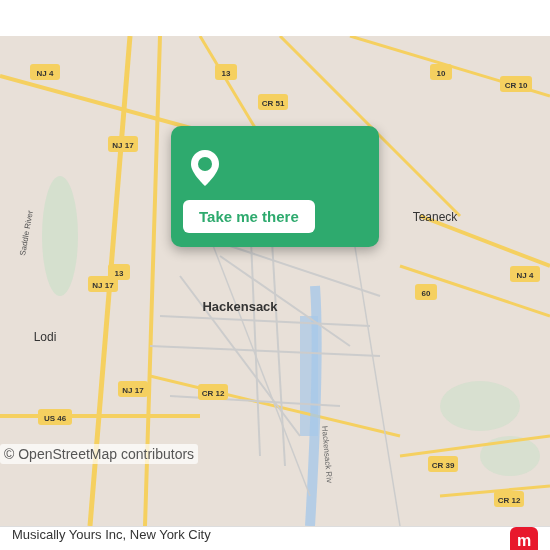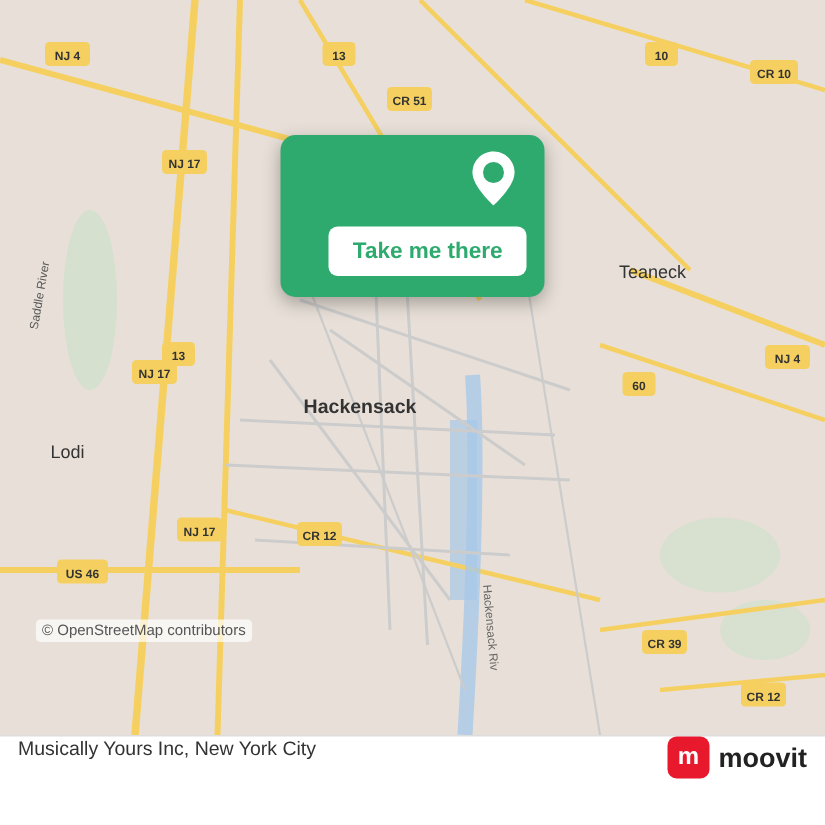--- a/index.html
+++ b/index.html
@@ -11,44 +11,45 @@
       font-family: Arial, sans-serif;
       position: relative;
     }
 
     #map-container {
       width: 550px;
       height: 490px;
       position: relative;
       overflow: hidden;
       background-color: #e8e0d8;
+      margin-top: 36px;
     }
 
     
     #map-svg {
       width: 100%;
       height: 100%;
       position: absolute;
       top: 0;
       left: 0;
     }
 
     
     #location-card {
       position: absolute;
       top: 90px;
       left: 50%;
       transform: translateX(-50%);
-      width: 176px;
+      width: 208px;
       background-color: #2eaa6e;
       border-radius: 10px;
       display: flex;
       flex-direction: column;
-      align-items: flex-end;
-      padding: 7px 12px 14px;
+      align-items: flex-start;
+      padding: 20px 12px 14px;
       box-shadow: 0 4px 12px rgba(0,0,0,0.3);
       z-index: 10;
     }
 
     #pin-icon {
       width: 44px;
       height: 44px;
       margin-bottom: 10px;
     }
 
@@ -103,22 +104,22 @@
 
     #location-name {
       font-size: 13px;
       color: #333;
       flex: 1;
     }
 
     #osm-credit {
       position: absolute;
       bottom: 62px;
-      left: 24px;
-      font-size: 10px;
+      left: 0;
+      font-size: 14px;
       color: #555;
       background: rgba(255,255,255,0.7);
       padding: 2px 4px;
       border-radius: 3px;
       z-index: 5;
     }
   </style>
 </head>
 <body>
 
@@ -234,15 +235,14 @@
     <button id="take-me-there-btn">Take me there</button>
   </div>
 
   <div id="osm-credit">© OpenStreetMap contributors</div>
 </div>
 
 <div id="bottom-bar">
   <span id="location-name">Musically Yours Inc, New York City</span>
   <div id="moovit-logo">
     <div id="moovit-m">m</div>
-    <span id="moovit-text">moovit</span>
   </div>
 </div>
 
 </body></html>

